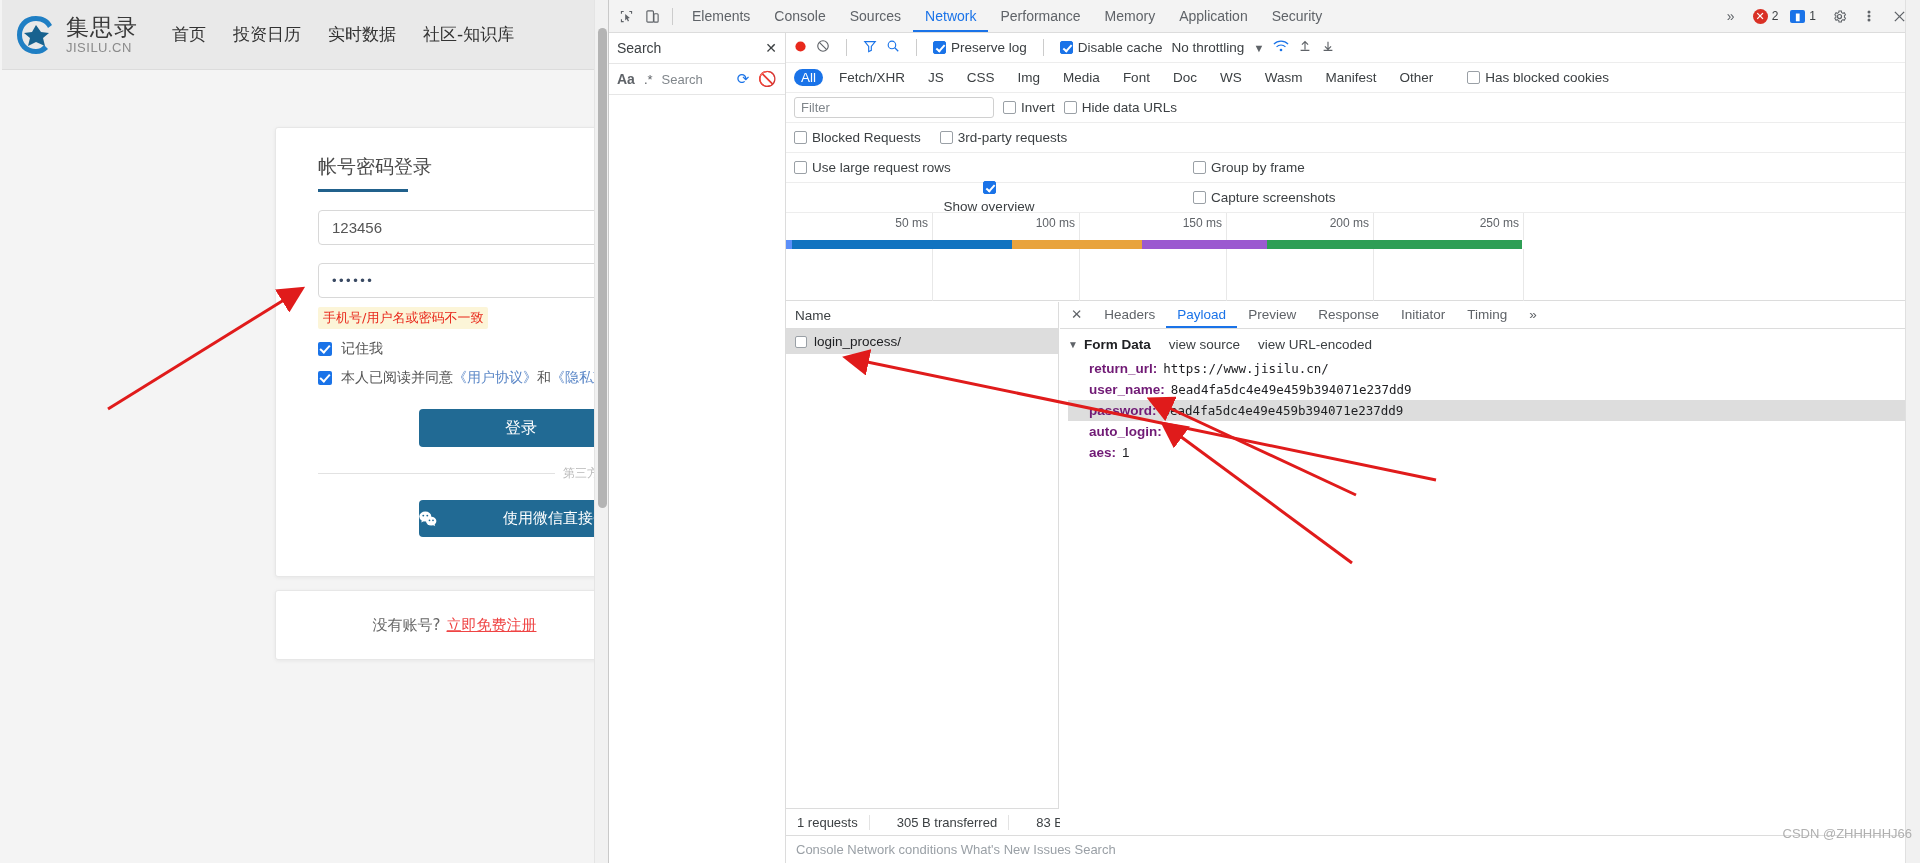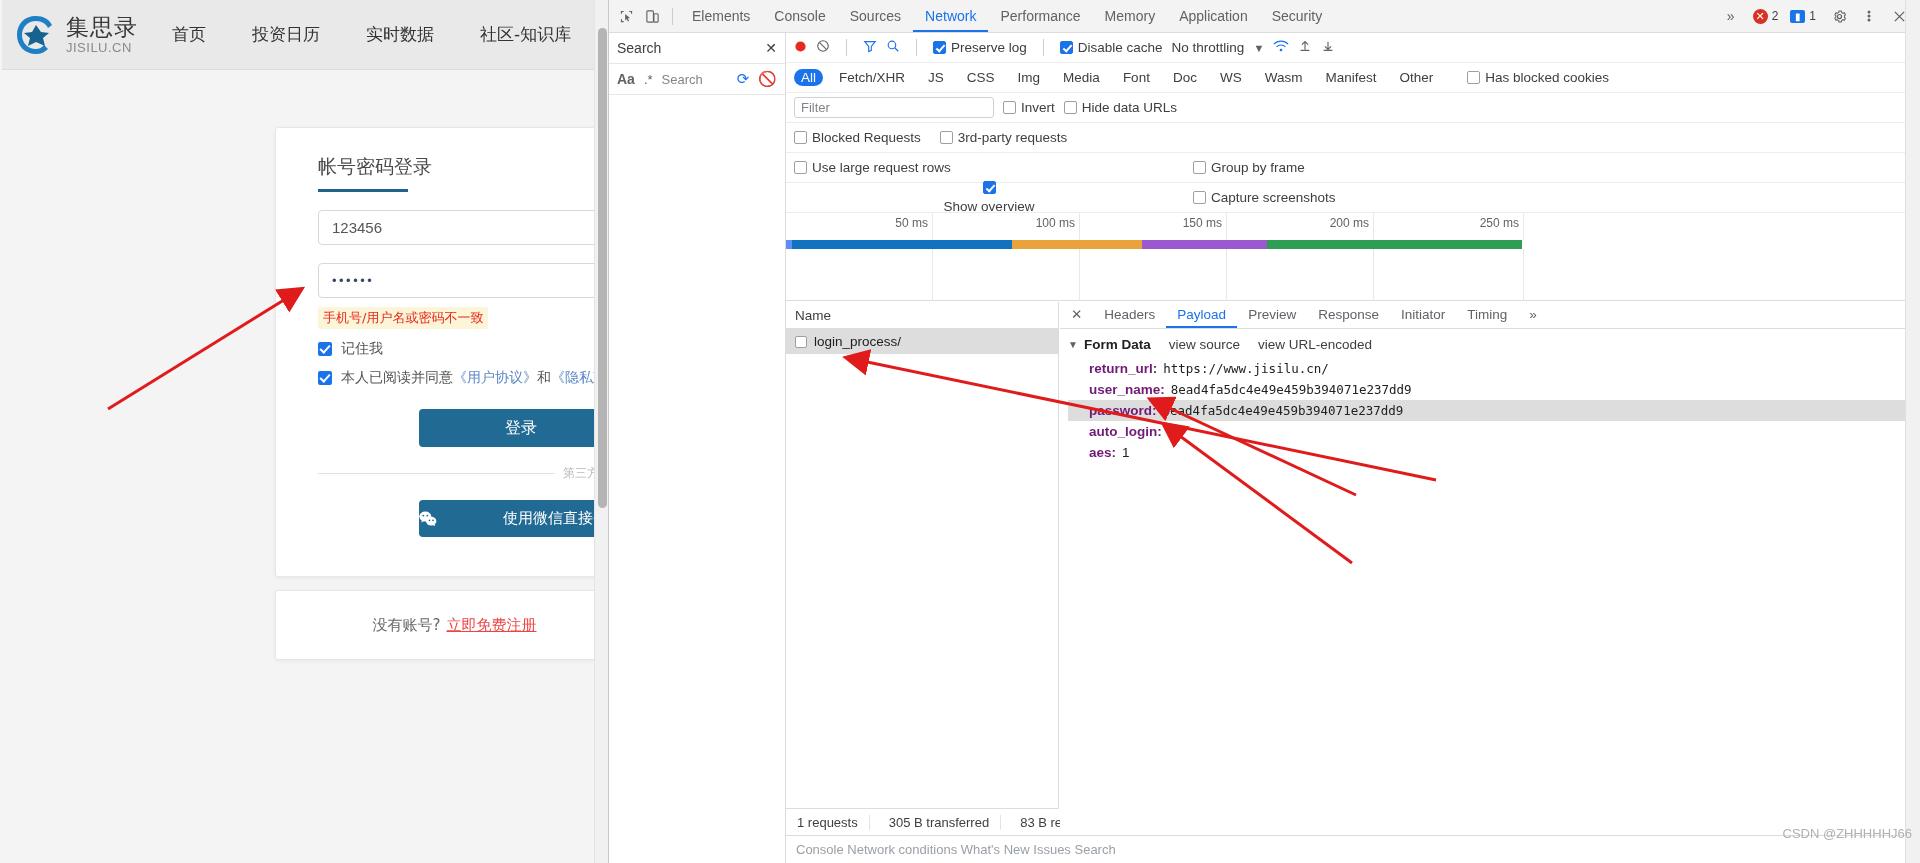--- a/index.html
+++ b/index.html
@@ -21,21 +21,21 @@
     position:absolute; left:2px; top:0; width:608px; height:70px;
     background:#e9e9e9; border-bottom:1px solid #dcdcdc;
     display:flex; align-items:center;
   }
   #logo-wrap{ display:flex; align-items:center; margin-left:12px; }
   #logo-mark{ width:44px; height:44px; position:relative; }
   #logo-mark svg{ display:block; }
   #logo-text{ margin-left:8px; line-height:1; }
   #logo-cn{ font-size:23px; color:#3a3a3a; letter-spacing:1px; font-family:"DejaVu Sans", sans-serif;}
   #logo-en{ font-size:13px; color:#8a8a8a; letter-spacing:.5px; margin-top:2px;}
-  #site-nav{ display:flex; align-items:center; margin-left:34px; gap:46px; }
+  #site-nav{ display:flex; align-items:center; margin-left:34px; gap:27px; }
   #site-nav a{
     font-size:17px; color:#333; text-decoration:none;
     font-family:"DejaVu Sans", sans-serif; white-space:nowrap;
   }
 
   #page-body{
     position:absolute; left:0; top:70px; width:608px; height:793px;
     background:#f4f4f4;
   }
 
@@ -203,21 +203,21 @@
     height:27px; border-bottom:1px solid #dcdcdc; display:flex; align-items:center;
     padding:0 9px; font-size:13.5px; color:#3c4043; background:#fff;
   }
   .req-row{
     height:25px; display:flex; align-items:center; gap:7px; padding:0 9px;
     font-size:13.5px; color:#202124; background:#ddd; cursor:pointer;
   }
   .reqbox{ width:12px;height:12px;border:1px solid #9aa0a6;border-radius:2px;background:#fff;}
   #req-footer{
     position:absolute; left:0; bottom:0; width:273px; height:27px;
-    border-top:1px solid #dcdcdc; display:flex; align-items:center; gap:8px;
+    border-top:1px solid #dcdcdc; display:flex; align-items:center; gap:16px;
     font-size:13px; color:#3c4043; background:#fff;
   }
   #req-footer span{ padding:0 11px; border-right:1px solid #e3e3e3; white-space:nowrap;}
 
   
   #detail{
     position:absolute; left:274px; right:0; top:0; bottom:0; background:#fff;
   }
   #detail-tabs{
     height:27px; border-bottom:1px solid #dcdcdc; display:flex; align-items:center;

